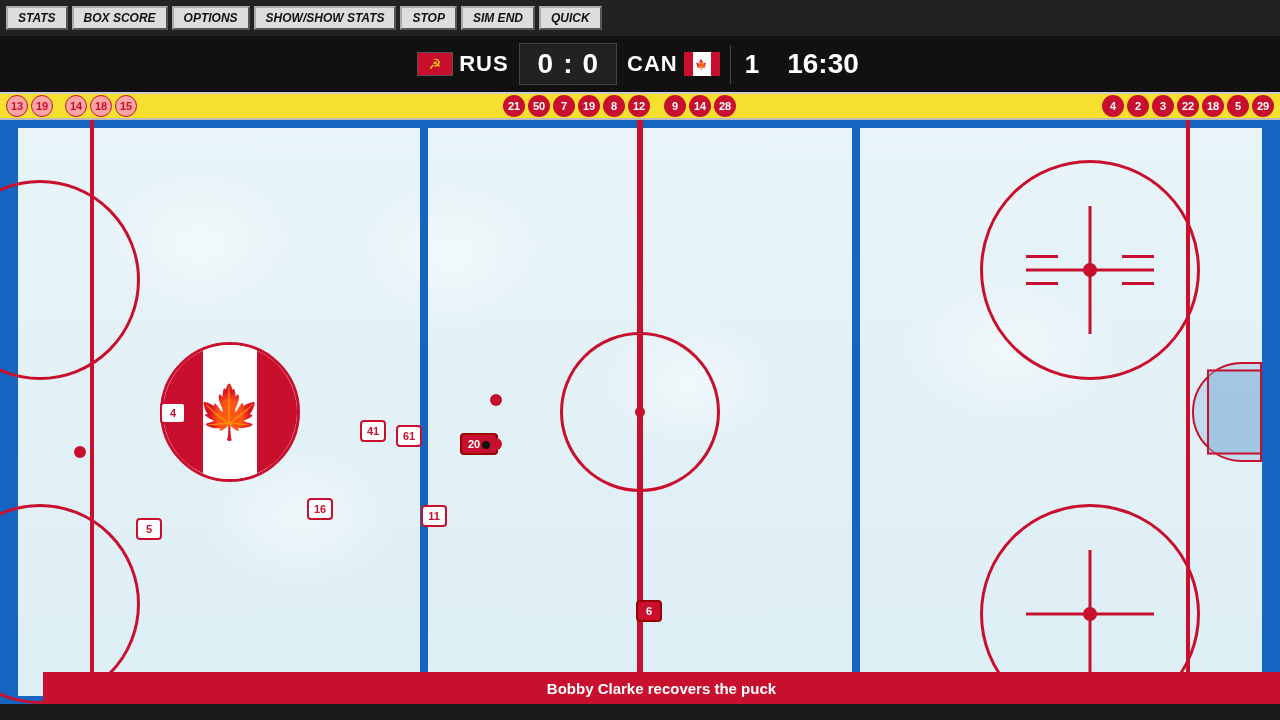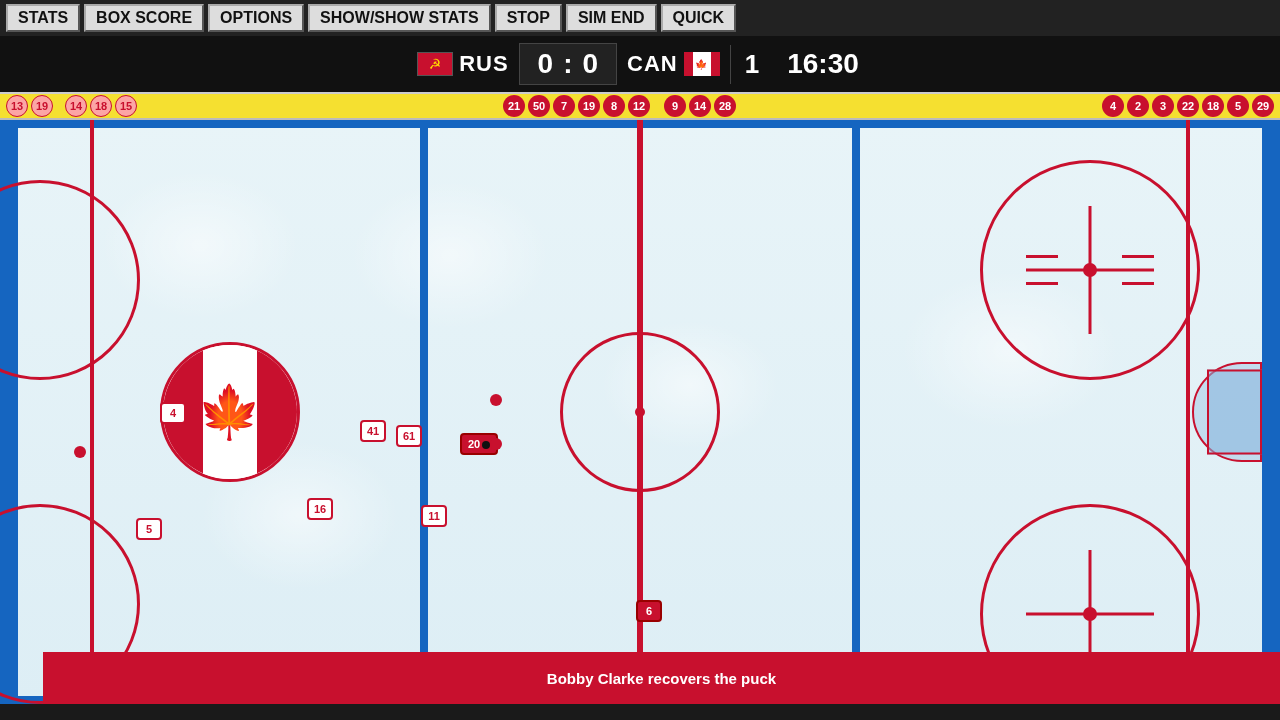--- a/index.html
+++ b/index.html
@@ -5,22 +5,22 @@
     * { margin: 0; padding: 0; box-sizing: border-box; }
     body { width: 1280px; height: 720px; overflow: hidden; background: #1a1a1a; font-family: Arial, sans-serif; }
 
     
     #toolbar {
       display: flex; align-items: center; gap: 4px;
       background: #222; padding: 4px 6px; height: 36px;
     }
     .toolbar-btn {
       background: #ddd; border: 2px outset #aaa;
-      padding: 3px 10px; font-size: 16px; font-weight: bold;
-      cursor: pointer; color: #111;
+      padding: 3px 10px; font-size: 12px; font-weight: bold;
+      cursor: pointer; color: #111; font-style: italic;
     }
 
     
     #scoreboard {
       display: flex; align-items: center; justify-content: center;
       background: #111; height: 56px; gap: 0;
     }
     .score-team {
       display: flex; align-items: center; gap: 6px;
       background: #111; padding: 4px 10px;
@@ -159,21 +159,21 @@
     }
 
     
     .puck {
       position: absolute; width: 12px; height: 12px;
       background: #c8102e; border-radius: 50%;
     }
 
     
     #status-bar {
-      position: absolute; bottom: 0; left: 0; right: 0; height: 52px;
+      position: absolute; bottom: 0; left: 0; right: 0; height: 32px;
       background: #c8102e; display: flex; align-items: center; justify-content: center; margin-left: 43px;
     }
     .status-text {
       color: white; font-size: 15px; font-weight: bold;
     }
 
     
     .ussr-flag {
       width: 36px; height: 24px;
       background: #c8102e;

